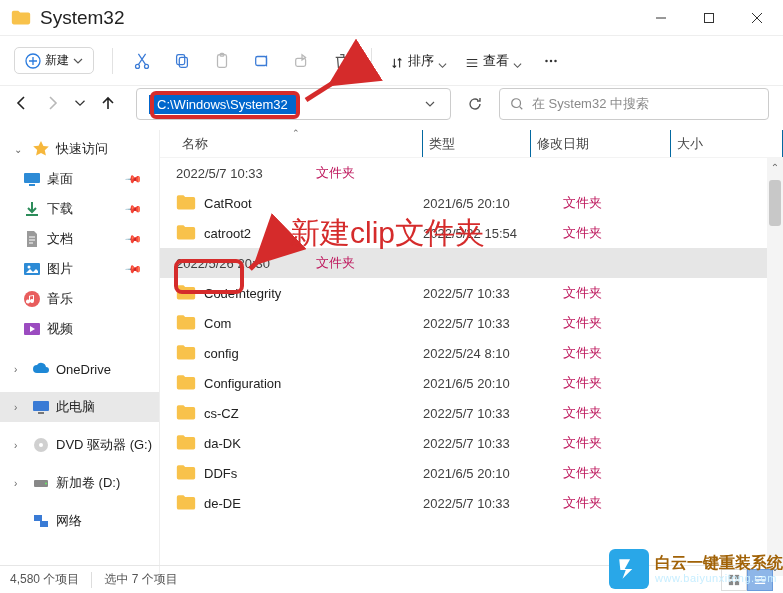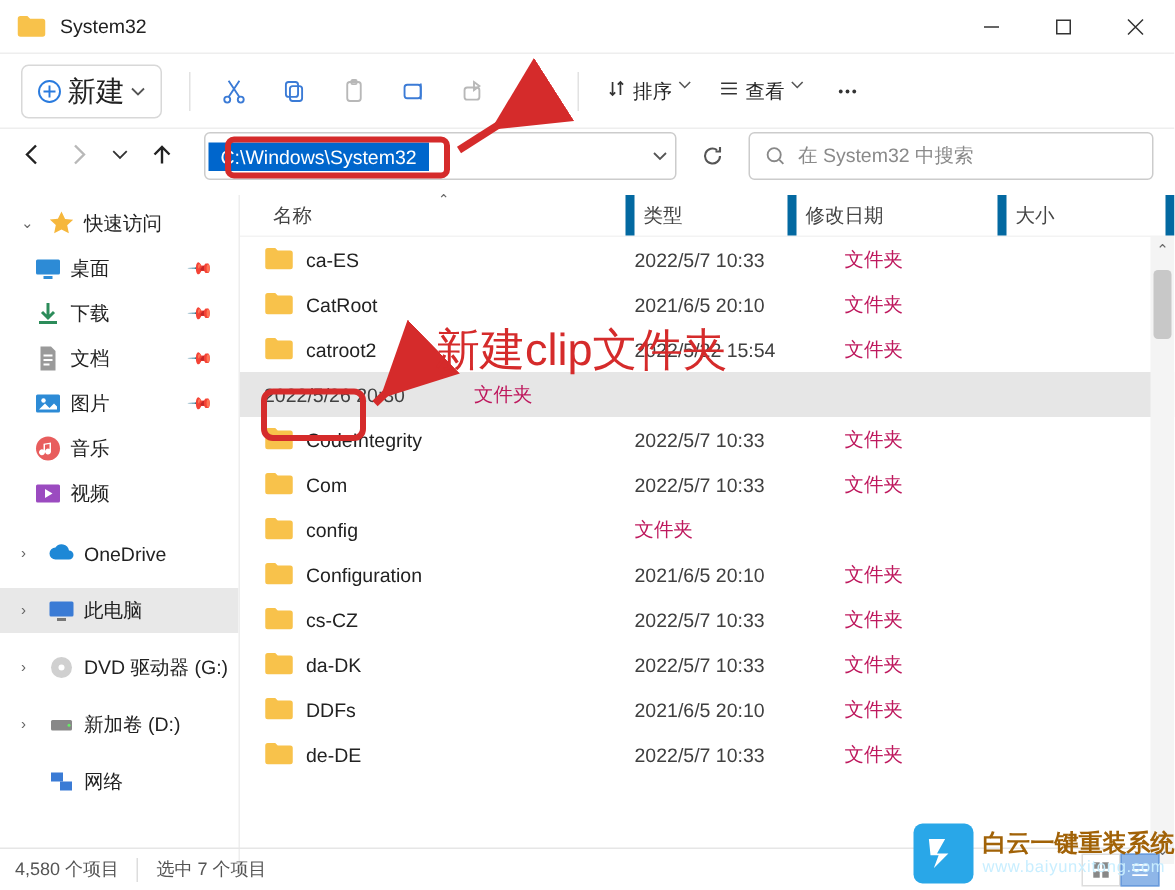--- a/index.html
+++ b/index.html
@@ -1,42 +1,42 @@
 <!DOCTYPE html>
 <html><head>
 <meta charset="utf-8">
 <style>
 * { box-sizing: border-box; margin: 0; padding: 0; font-family: "Microsoft YaHei", "Segoe UI", sans-serif; }
 body { width: 783px; height: 593px; background: #fff; position: relative; overflow: hidden; font-size: 13px; color: #222; }
 
 
 .titlebar { height: 36px; display: flex; align-items: center; padding: 0 2px; border-bottom: 1px solid #eee; }
 .titlebar .folder-icon { width: 22px; height: 22px; margin-left: 8px; margin-right: 8px; }
-.titlebar .title { flex: 1; font-size: 13px; }
+.titlebar .title { flex: 1; font-size: 19px; }
 .win-controls { display: flex; height: 100%; }
 .win-btn { width: 48px; height: 100%; display: flex; align-items: center; justify-content: center; }
 .win-btn svg { width: 12px; height: 12px; }
 
 
 .toolbar { height: 50px; border-bottom: 1px solid #eee; display: flex; align-items: center; padding: 0 14px; gap: 18px; }
 .tb-group { display: flex; align-items: center; gap: 18px; }
 .tb-sep { width: 1px; height: 26px; background: #e2e2e2; }
-.tb-new { display: flex; align-items: center; gap: 4px; border: 1px solid #d8d8d8; border-radius: 5px; padding: 4px 10px; font-size: 19px; }
+.tb-new { display: flex; align-items: center; gap: 4px; border: 1px solid #d8d8d8; border-radius: 5px; padding: 4px 10px; font-size: 12px; }
 .tb-new svg { width: 16px; height: 16px; }
 .tb-icon { width: 22px; height: 22px; display: flex; align-items: center; justify-content: center; }
 .tb-icon svg { width: 18px; height: 18px; }
-.tb-text { display: flex; align-items: flex-start; gap: 4px; font-size: 13px; }
+.tb-text { display: flex; align-items: flex-end; gap: 4px; font-size: 13px; }
 .tb-text svg { width: 14px; height: 14px; }
 
 
 .navrow { height: 44px; display: flex; align-items: center; padding: 4px 14px 12px 14px; gap: 8px; }
 .navarrows { display: flex; align-items: center; gap: 14px; margin-right: 12px; color: #888; }
 .navarrows .active { color: #222; }
 .navarrows svg { width: 16px; height: 16px; }
-.addrbox { flex: 1; display: flex; align-items: center; border: 1px solid #ccc; border-radius: 4px; height: 32px; padding: 0 2px; position: relative; }
+.addrbox { flex: 1; display: flex; align-items: center; border: 1px solid #ccc; border-radius: 4px; height: 32px; padding: 0 12px; position: relative; }
 .addr-highlight { border: 4px solid #d52b2b; border-radius: 6px; position: absolute; left: 150px; top: 91px; width: 150px; height: 28px; pointer-events: none; }
 .addr-input-wrap { background: #0066cc; color: #fff; padding: 2px 8px; font-size: 13px; display: inline-block; }
 .addr-chevron { margin-left: auto; width: 16px; display:flex; align-items:center; justify-content:center; color:#666; }
 .refresh { width: 32px; height: 32px; display: flex; align-items: center; justify-content: center; color:#555; border:1px solid transparent; border-radius:4px; }
 .searchbox { width: 270px; display: flex; align-items: center; border: 1px solid #ccc; border-radius: 4px; height: 32px; padding: 0 10px; color: #8a8a8a; gap: 8px; }
 .searchbox svg { width: 14px; height: 14px; }
 
 
 .split { display: flex; height: 446px; }
 .sidebar { width: 160px; border-right: 1px solid #eee; padding-top: 4px; overflow: hidden; }
@@ -48,21 +48,21 @@
 .sb-chev.empty { visibility: hidden; }
 .sb-icon { width: 18px; height: 18px; display: inline-flex; align-items:center; justify-content:center; }
 
 
 .filelist { flex: 1; display: flex; flex-direction: column; }
 .headers { display: flex; height: 28px; align-items: center; border-bottom: 1px solid #f3f3f3; font-size: 13px; color: #444; padding-left: 16px; position: relative; }
 .col-name { width: 247px; }
 .col-date { width: 140px; }
 .col-type { width: 108px; }
 .col-size { flex: 1; }
-.headers .hdr { border-right: 6px solid #0369a1; height: 100%; display:flex; align-items:center; padding-left:6px;text-align:right; }
+.headers .hdr { border-right: 1px solid #0369a1; height: 100%; display:flex; align-items:center; padding-left:6px;text-align:right; }
 .sort-arrow { position: absolute; left: 132px; top: -2px; font-size: 9px; color: #666; }
 .rows { flex: 1; overflow: hidden; position: relative; }
 .row { display: flex; height: 30px; align-items: center; padding-left: 16px; font-size: 13px; }
 .row.selected { background: #e6e6e6; }
 .row .col-name { width: 247px; display: flex; align-items: center; gap: 8px; }
 .row .col-date { width: 140px; color: #404040; }
 .row .col-type { width: 108px; color: #be185d; }
 .row .col-size { flex: 1; }
 .fld-icon { width: 20px; height: 18px; }
 .scrollbar { position: absolute; right: 0; top: 0; width: 16px; height: 100%; background: #f4f4f4; }
@@ -374,26 +374,20 @@
         </div>
       <div class="hdr col-date">
           <span>修改日期</span>
         </div>
       <div class="hdr col-size">
           <span>大小</span>
         </div>
     </div>
     <div class="rows" id="rows-container">
       <div class="row">
-          <div class="col-name">
-            <span><svg class="fld-icon" viewBox="0 0 24 20">
-                <path fill="#f8c24b" d="M1 4a2 2 0 0 1 2-2h6l2 2h10a2 2 0 0 1 2 2v11a2 2 0 0 1-2 2H3a2 2 0 0 1-2-2V4z"></path>
-              </svg></span>
-            <span>ca-ES</span>
-          </div>
           <div class="col-date">2022/5/7 10:33</div>
           <div class="col-type">文件夹</div>
           <div class="col-size"></div>
         </div>
         <div class="row">
           <div class="col-name">
             <span><svg class="fld-icon" viewBox="0 0 24 20">
                 <path fill="#f8c24b" d="M1 4a2 2 0 0 1 2-2h6l2 2h10a2 2 0 0 1 2 2v11a2 2 0 0 1-2 2H3a2 2 0 0 1-2-2V4z"></path>
               </svg></span>
             <span>CatRoot</span>
@@ -440,20 +434,21 @@
           <div class="col-type">文件夹</div>
           <div class="col-size"></div>
         </div>
         <div class="row">
           <div class="col-name">
             <span><svg class="fld-icon" viewBox="0 0 24 20">
                 <path fill="#f8c24b" d="M1 4a2 2 0 0 1 2-2h6l2 2h10a2 2 0 0 1 2 2v11a2 2 0 0 1-2 2H3a2 2 0 0 1-2-2V4z"></path>
               </svg></span>
             <span>config</span>
           </div>
+          <div class="col-date">2022/5/24 8:10</div>
           <div class="col-type">文件夹</div>
           <div class="col-size"></div>
         </div>
         <div class="row">
           <div class="col-name">
             <span><svg class="fld-icon" viewBox="0 0 24 20">
                 <path fill="#f8c24b" d="M1 4a2 2 0 0 1 2-2h6l2 2h10a2 2 0 0 1 2 2v11a2 2 0 0 1-2 2H3a2 2 0 0 1-2-2V4z"></path>
               </svg></span>
             <span>Configuration</span>
           </div>

